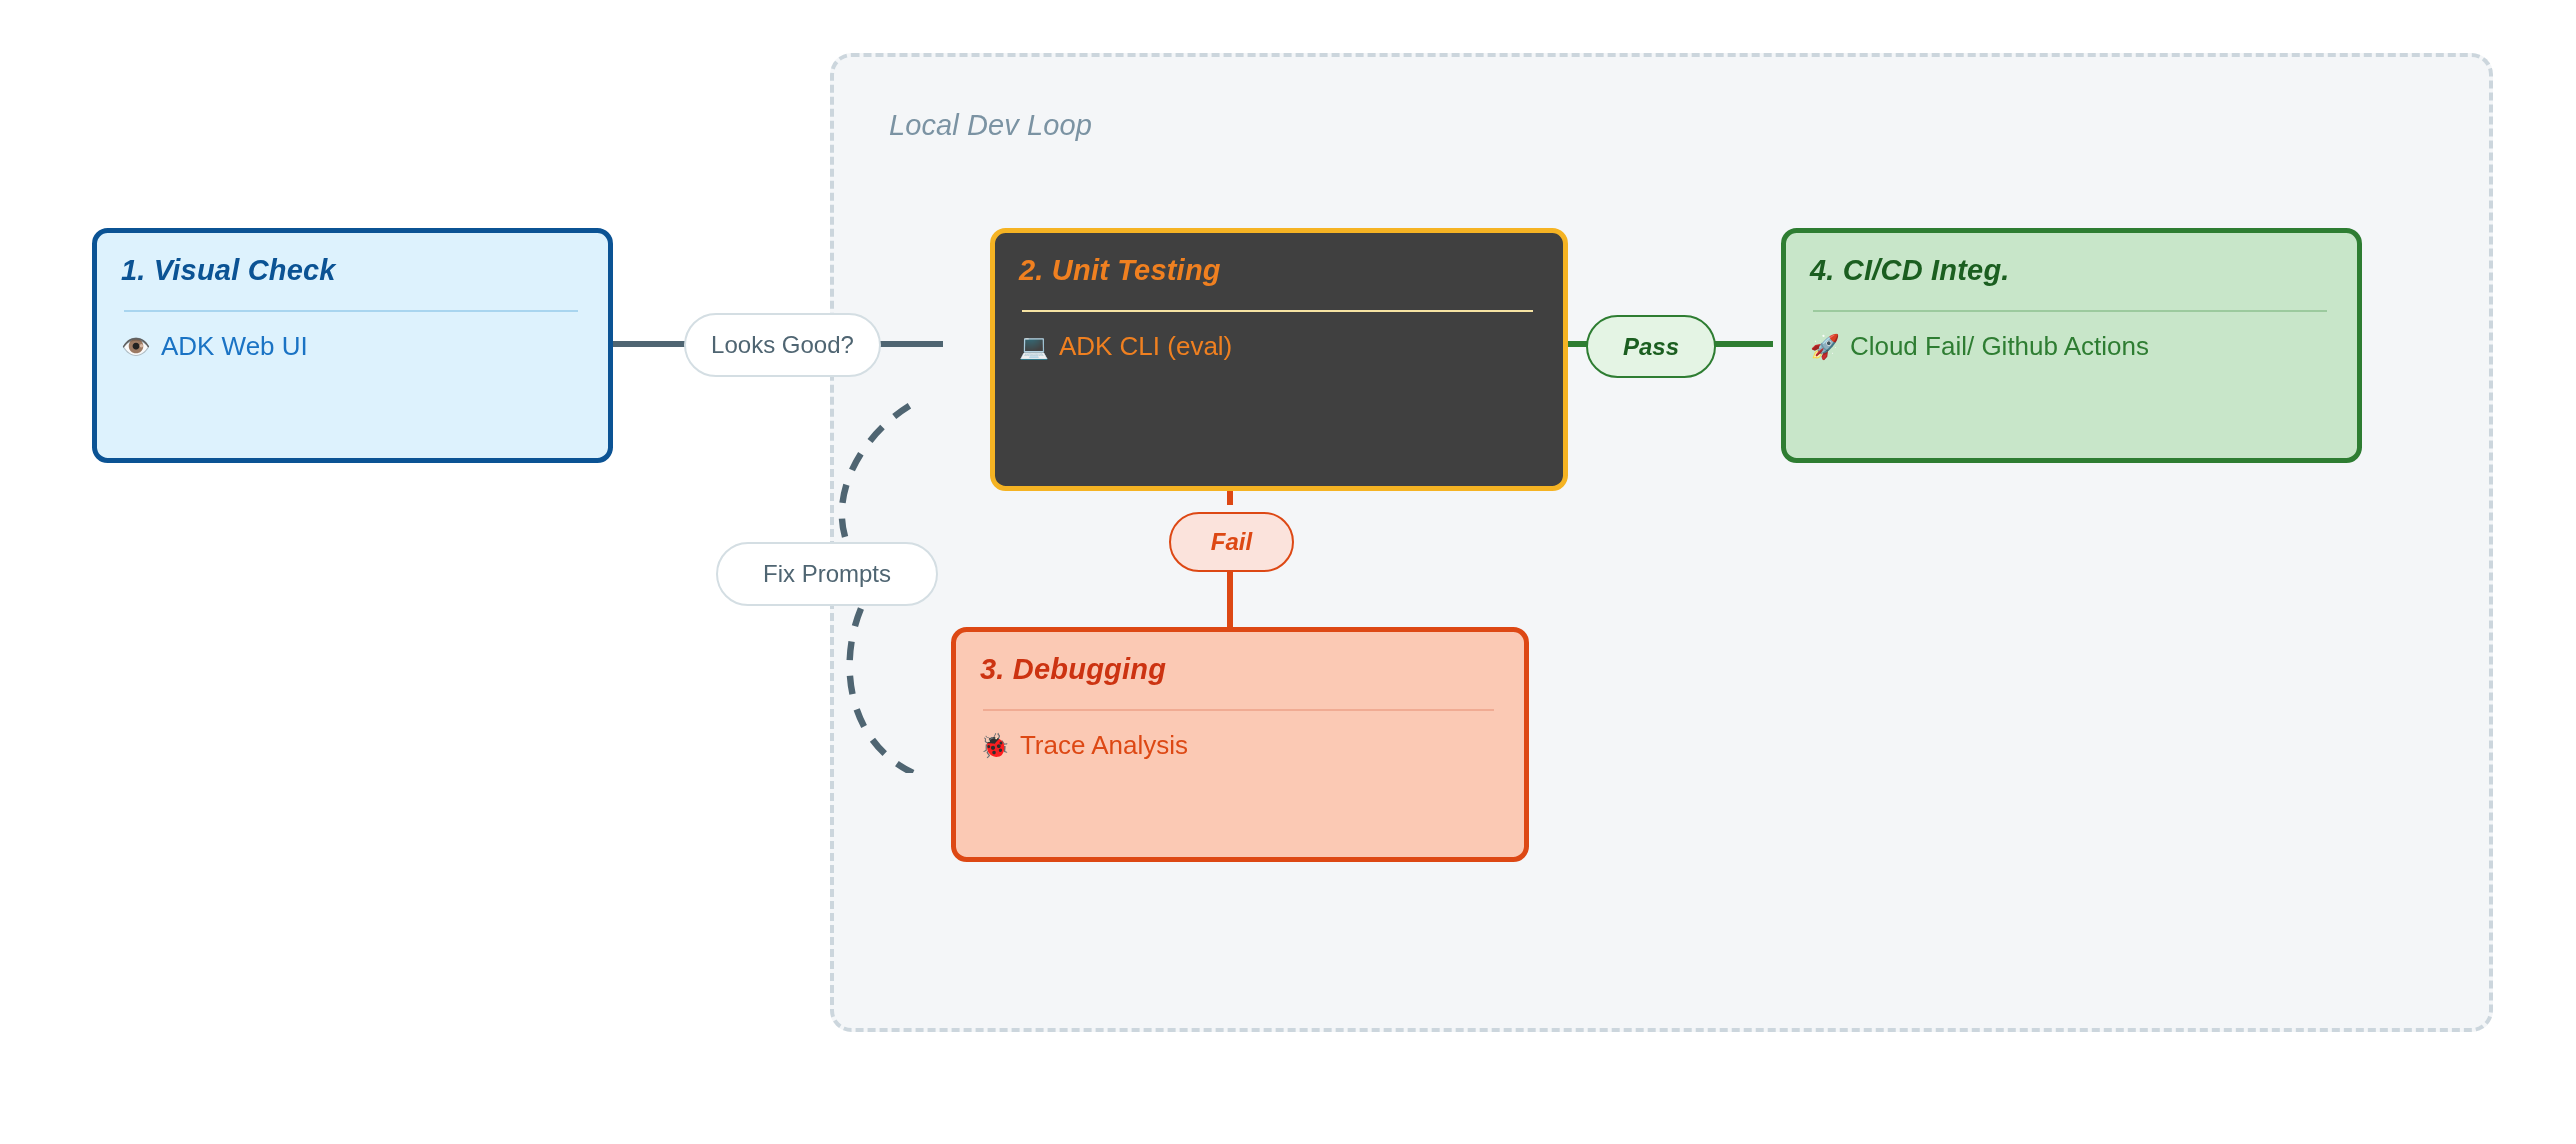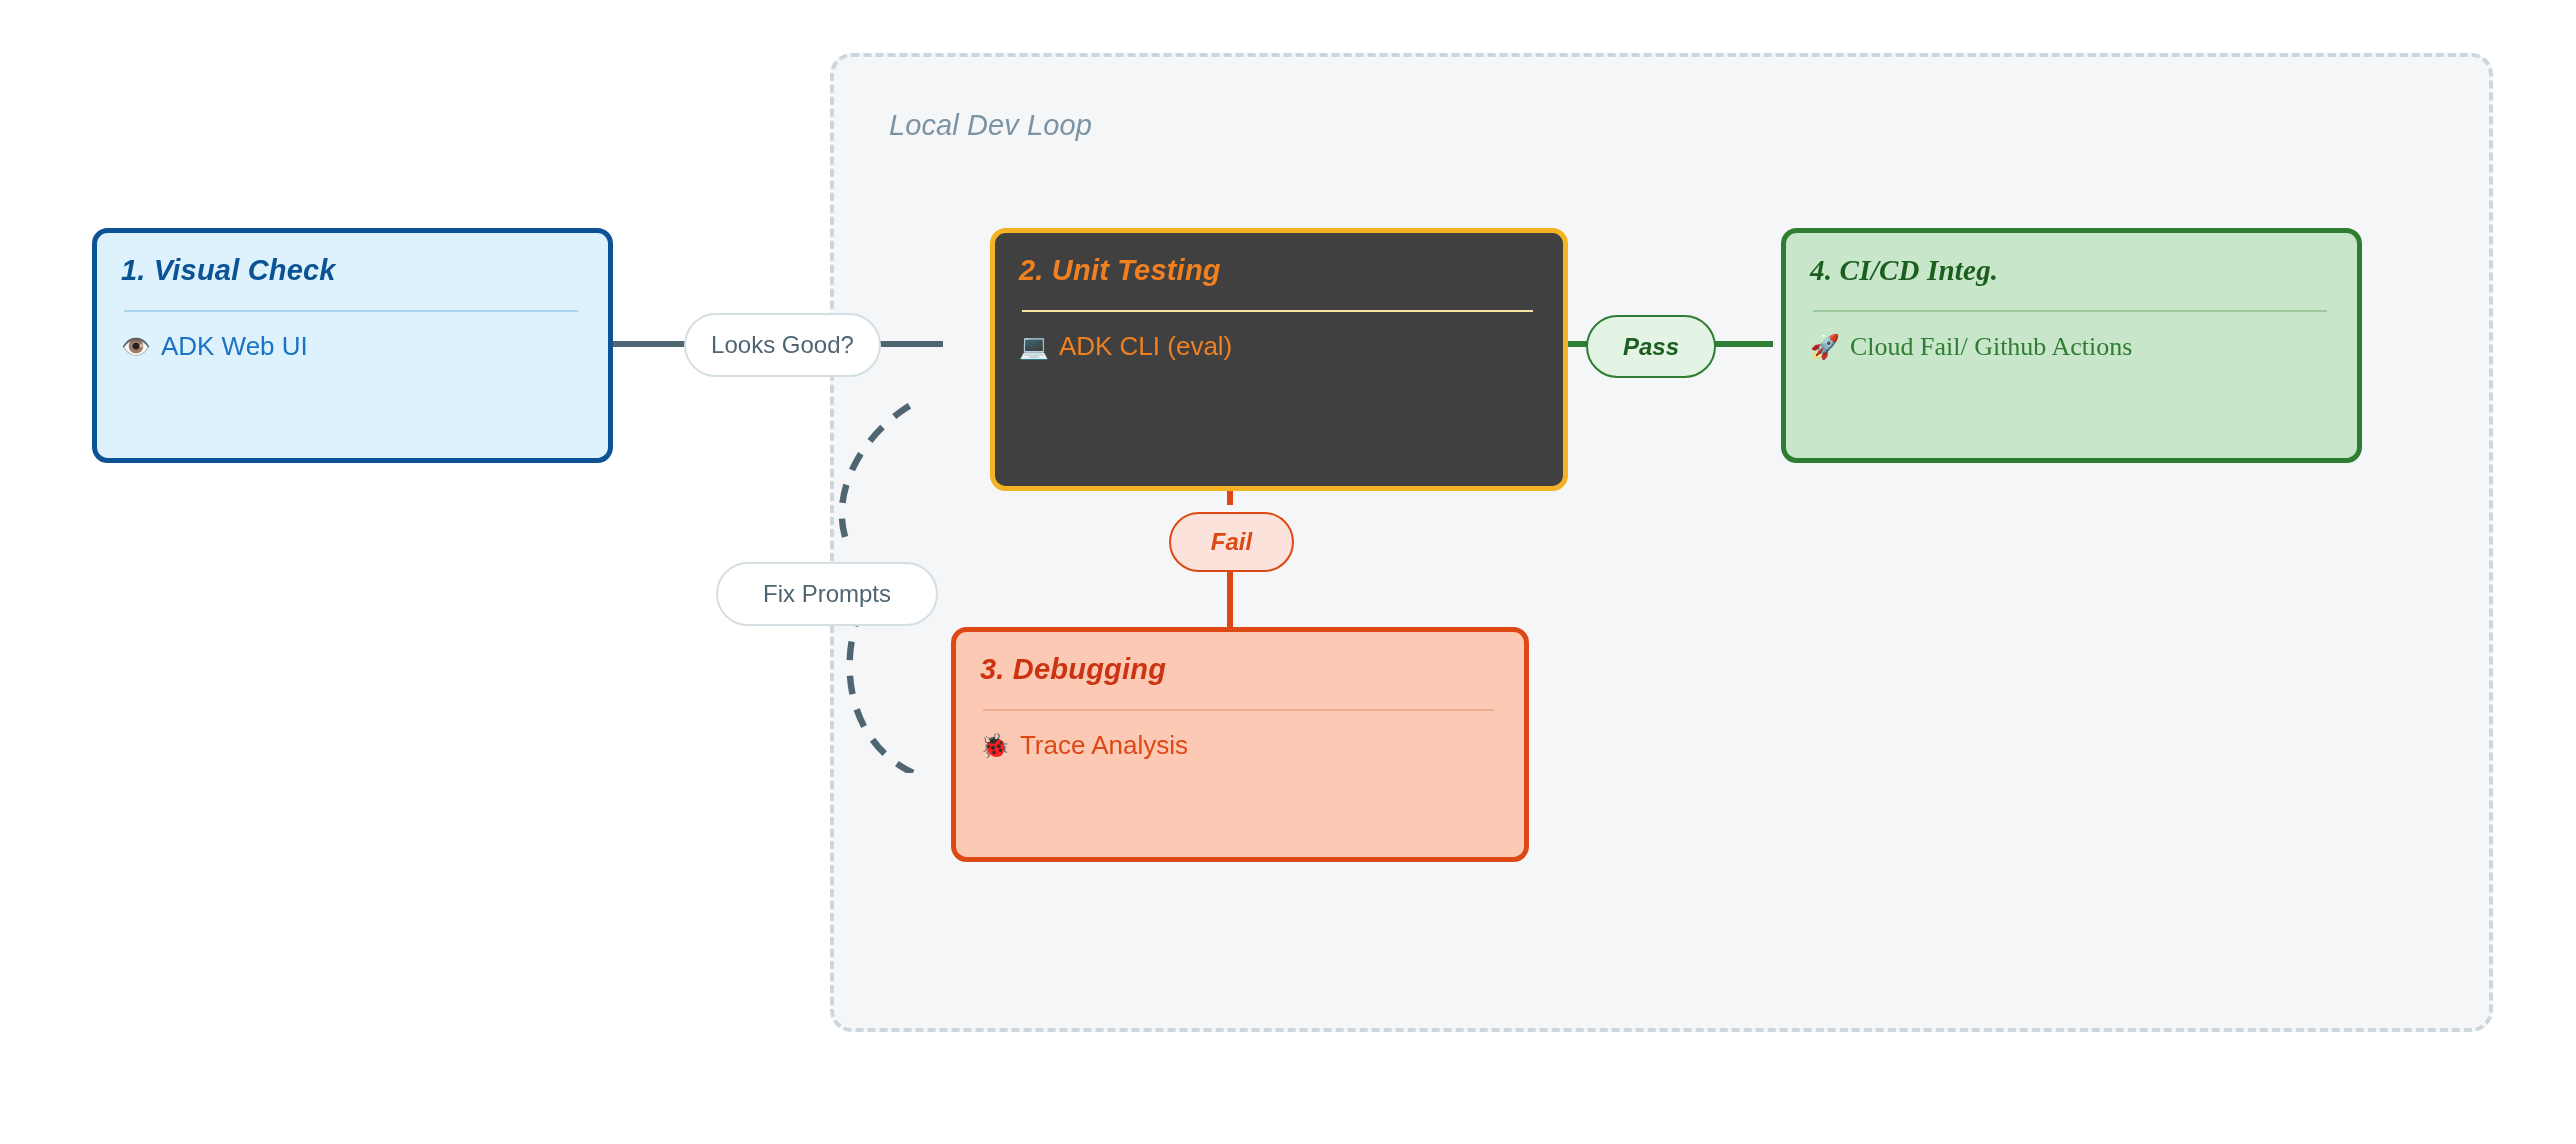--- a/index.html
+++ b/index.html
@@ -106,21 +106,20 @@
   }
   #node-debugging .node-title { color: #cc3311; }
   #node-debugging .node-divider { background: #f0ab93; }
   #node-debugging .node-body { color: #dd4814; }
 
   
   #node-cicd {
     left: 1773px; top: 228px; width: 581px; height: 235px;
     background: #c8e6c9;
     border-color: #2e7d32;
-    font-family: Liberation Serif, serif;
   }
   #node-cicd .node-title { color: #1b5e20; }
   #node-cicd .node-divider { background: #9cca9e; }
   #node-cicd .node-body { color: #2e7d32; }
 
   
   .edge-line { position: absolute; }
 
   #edge-lg-left  { left: 605px;  top: 341px; width: 89px; height: 6.4px;  background: #4f6572; }
   #edge-lg-right { left: 874px; top: 341px; width: 69px;  height: 6.4px;  background: #4f6572; }
@@ -178,21 +177,20 @@
     font-weight: bold;
     font-style: italic;
   }
   #label-fix-prompts {
     left: 716px; top: 542px; width: 222px; height: 64px;
     background: #ffffff;
     border-color: #d4dee3;
     color: #4f6572;
     font-size: 24px;
     font-weight: normal;
-    margin-top: 20px;
   }
 </style>
 </head>
 <body>
 
 <div id="canvas">
 
   <div id="subgraph"></div>
   <div id="subgraph-label">Local Dev Loop</div>
 

